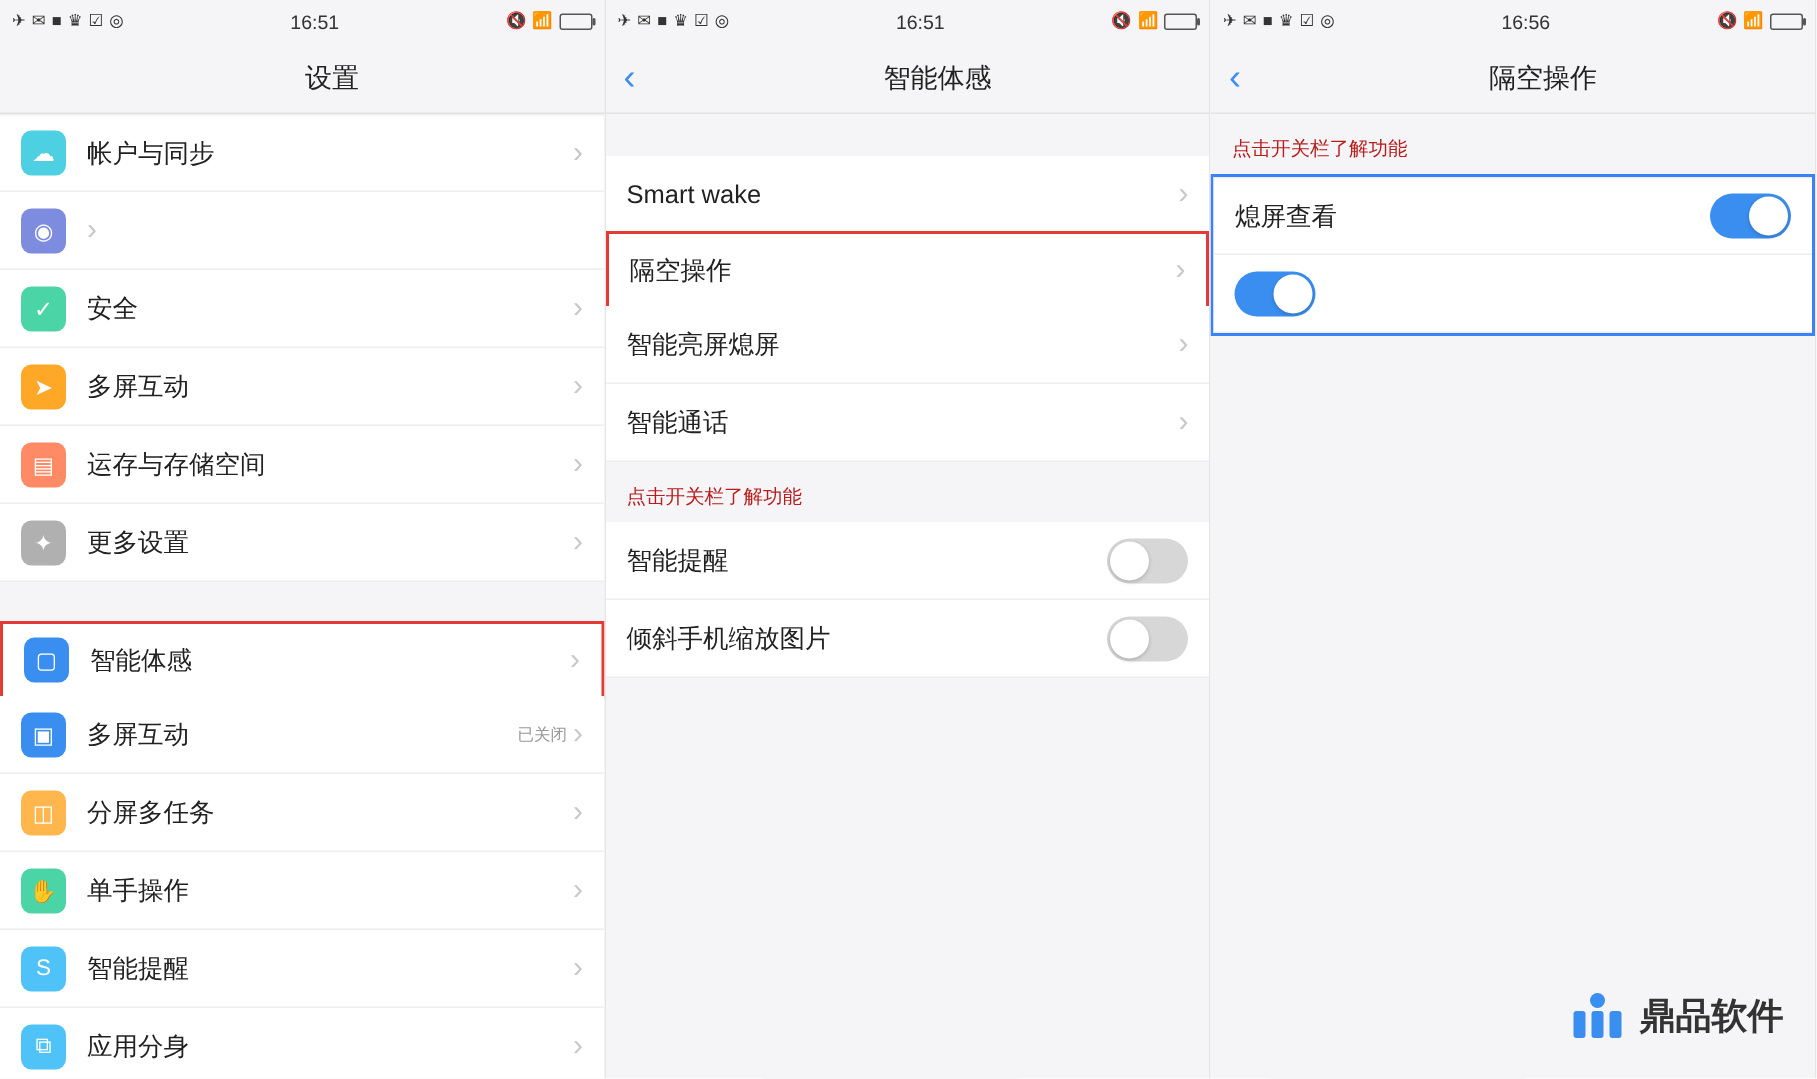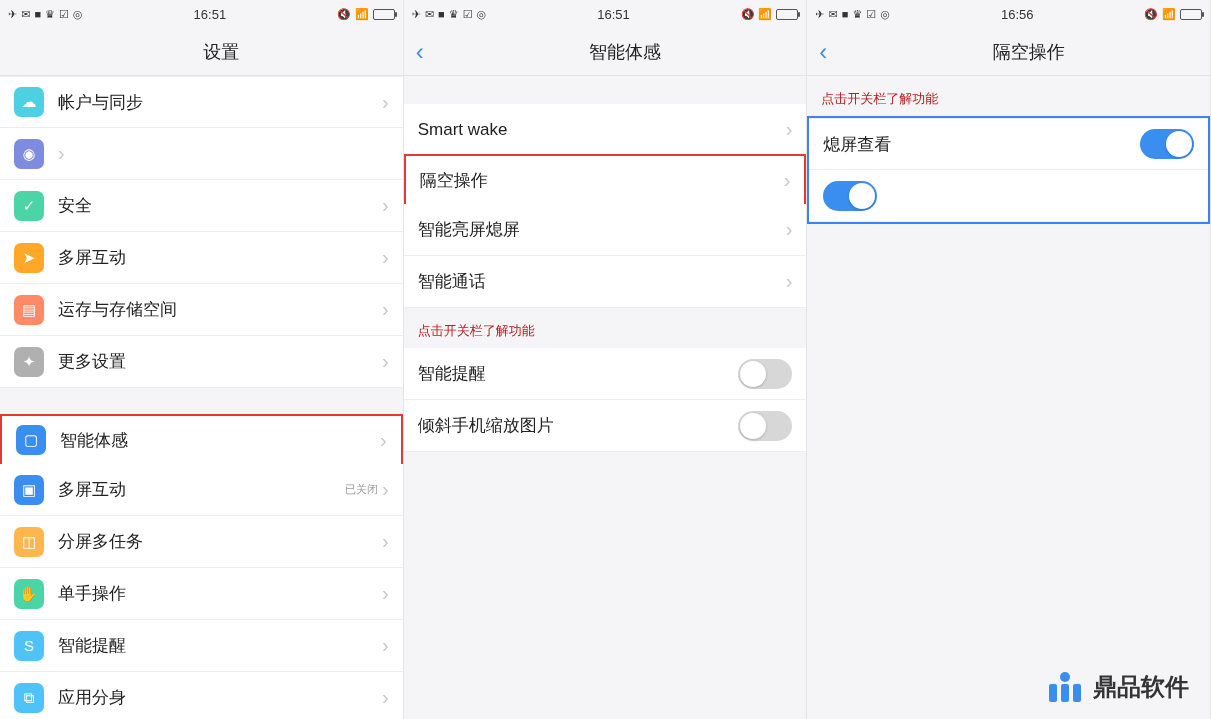--- a/index.html
+++ b/index.html
@@ -128,21 +128,21 @@
     top: 2px;
     box-shadow: 0 1px 3px rgba(0,0,0,0.2);
   }
   .switch.on .knob { right: 2px; }
   .switch.off .knob { left: 2px; }
 
   
   .watermark {
     position: absolute;
     right: 22px;
-    bottom: 14px;
+    bottom: 24px;
     display: flex;
     align-items: center;
     gap: 10px;
     pointer-events: none;
   }
   .wm-logo {
     width: 36px; height: 36px;
     display:flex; flex-direction:column; align-items:center; justify-content:center;
   }
   .wm-logo .dot { width:10px;height:10px;background:#3a8ef0;border-radius:50%; }

